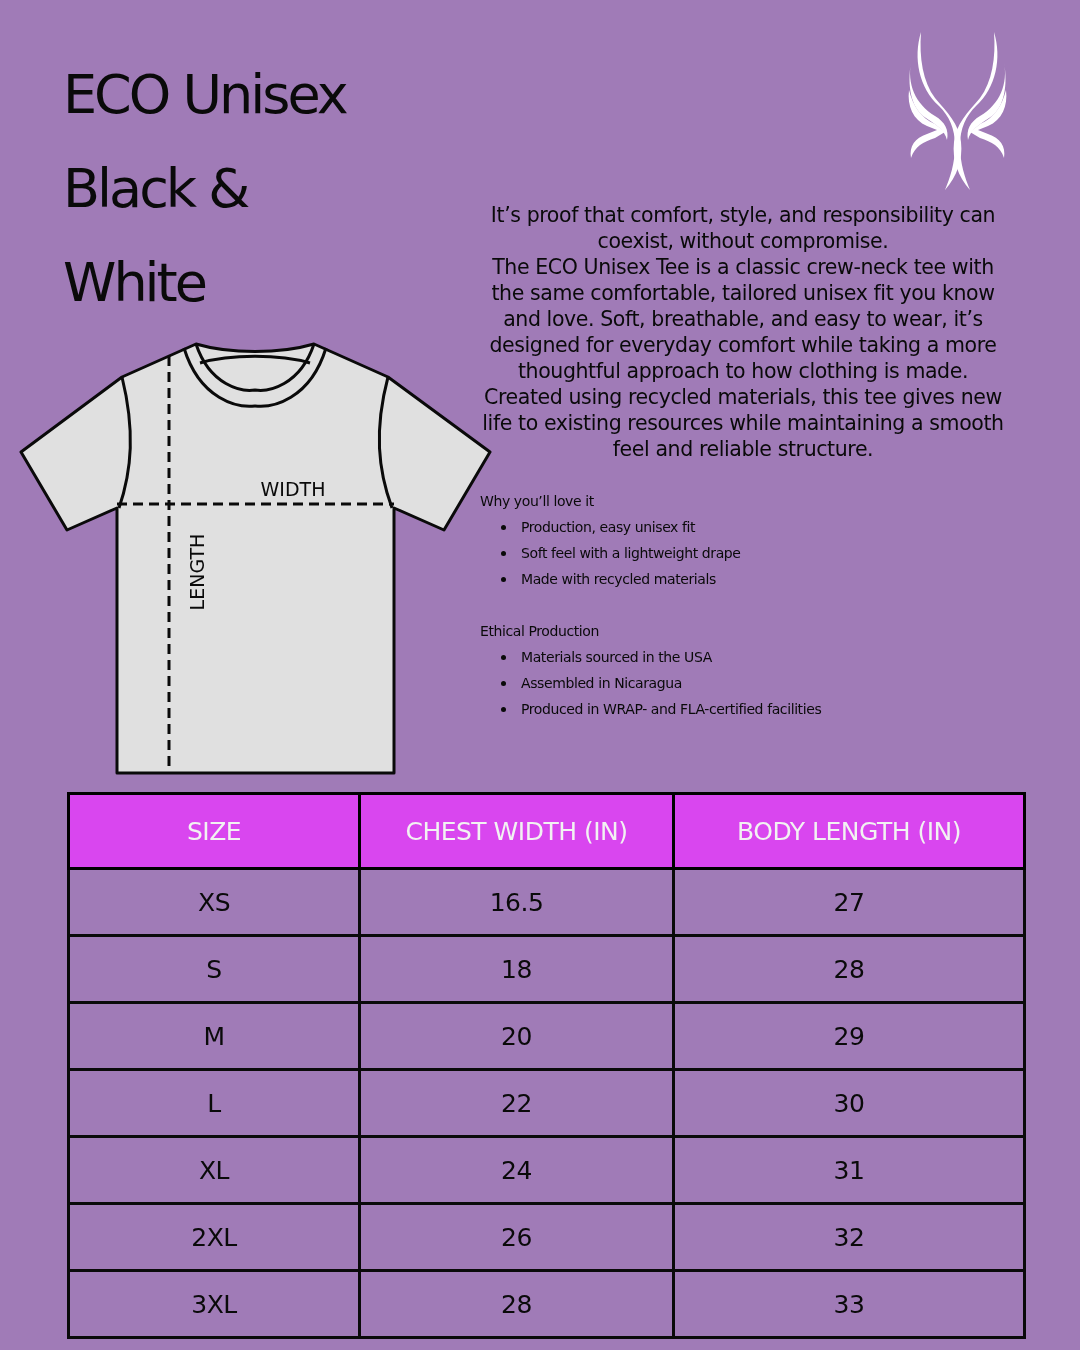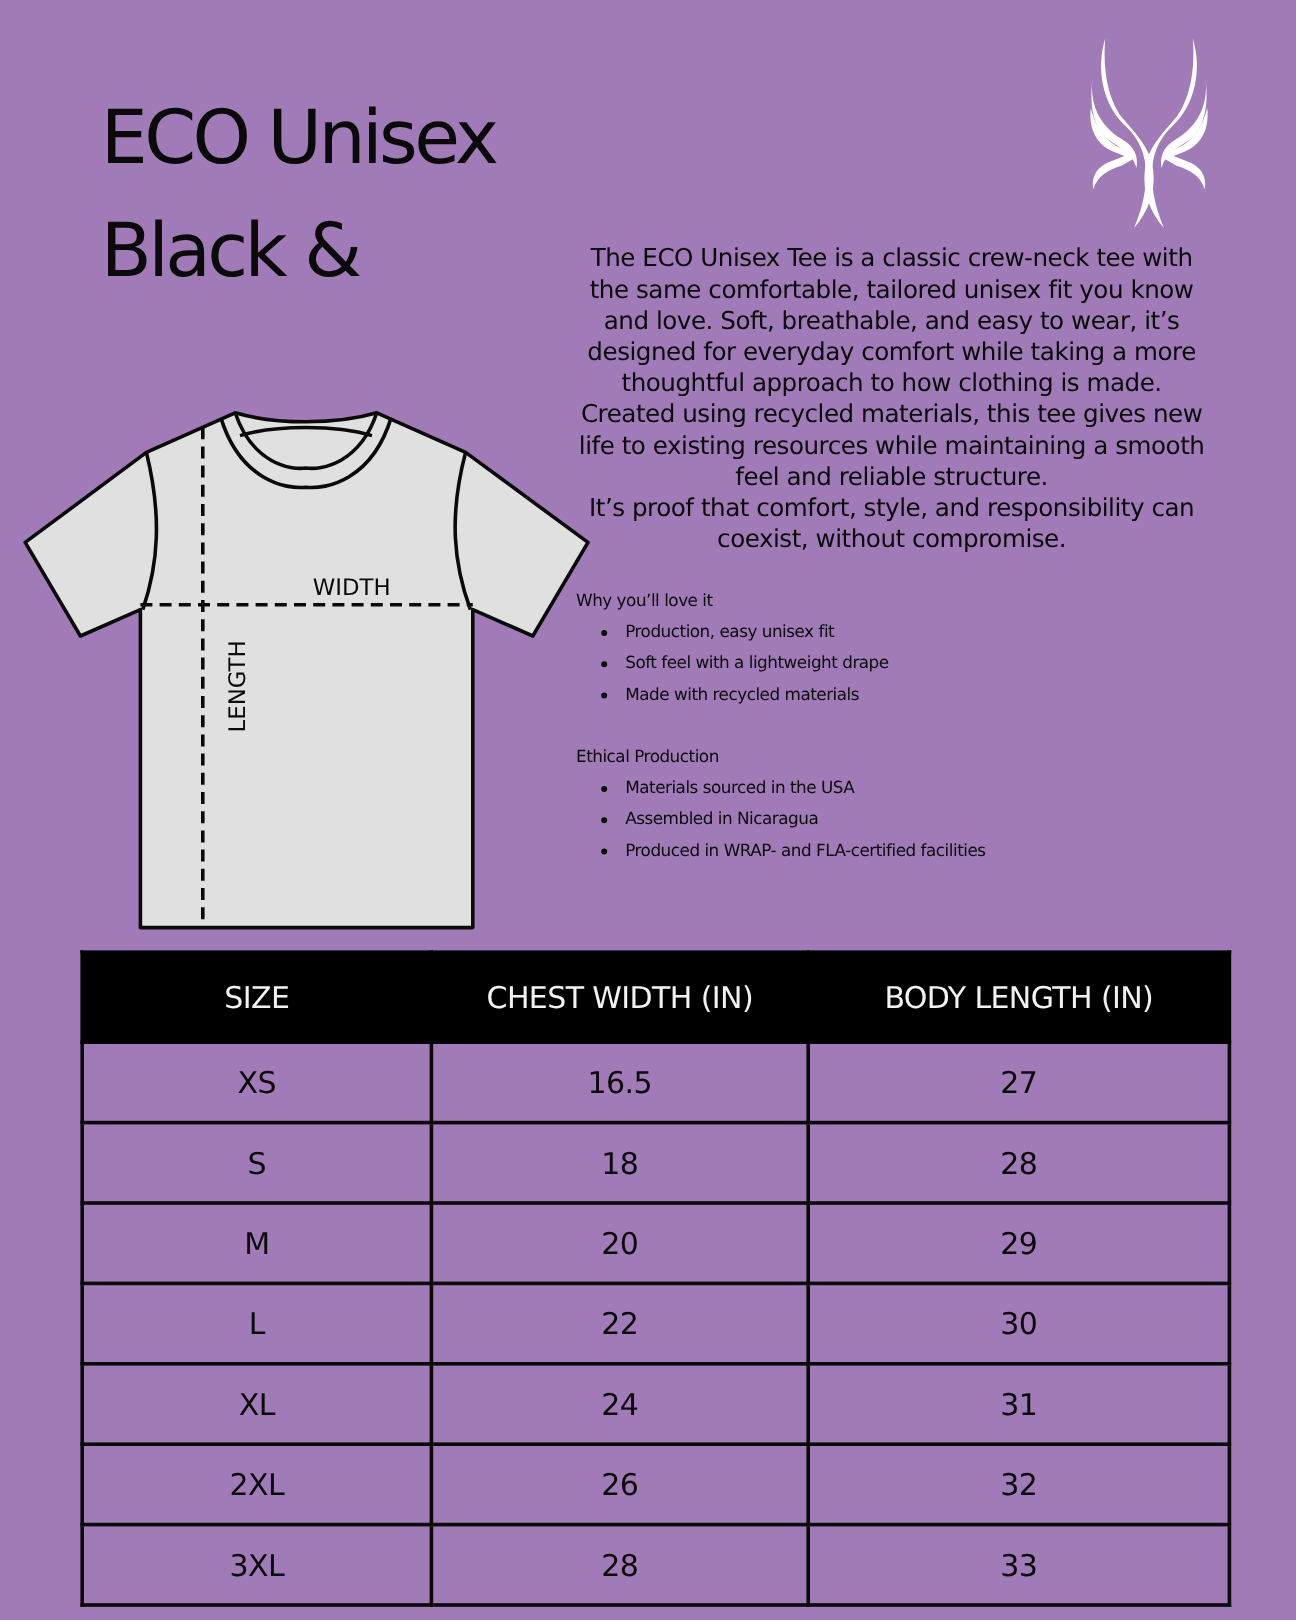--- a/index.html
+++ b/index.html
@@ -5,28 +5,27 @@
   * { box-sizing: border-box; margin: 0; padding: 0; }
   html, body { width: 1080px; height: 1350px; overflow: hidden; }
   body {
     background: #a07bb7;
     font-family: "DejaVu Sans", sans-serif;
     color: #0a0a0a;
     position: relative;
   }
   .title {
     position: absolute;
-    left: 84px; top: 48px;
+    left: 63px; top: 48px;
     font-family: "DejaVu Sans", sans-serif;
-    font-size: 62px;
+    font-size: 54px;
     line-height: 94px;
     letter-spacing: -3px;
     font-weight: normal;
     color: #0a0a0a;
-    margin-top: 20px;
   }
   .title div { white-space: nowrap; }
   .logo { position: absolute; left: 905px; top: 28px; width: 105px; height: 165px; }
   .desc {
     position: absolute;
     left: 476px; top: 202px;
     width: 534px;
     text-align: center;
     font-size: 20.5px;
     line-height: 26px;
@@ -54,21 +53,21 @@
   }
   .shirt { position: absolute; left: 10px; top: 330px; width: 490px; height: 450px; }
   .size-table {
     position: absolute;
     left: 67px; top: 792px;
     width: 956px;
     border-collapse: collapse;
     table-layout: fixed;
   }
   .size-table th {
-    background: #000000;
+    background: #d946ef;
     color: #f2f2f2;
     font-weight: normal;
     font-size: 25px;
     height: 75px;
     letter-spacing: -0.5px;
     border: 3px solid #000;
   }
   .size-table td {
     height: 67px;
     text-align: center;
@@ -81,38 +80,39 @@
   .col-size { width: 291px; }
   .col-chest { width: 314px; }
   .col-length { width: 351px; }
 </style>
 </head>
 <body>
 
 <div class="title">
   <div>ECO Unisex</div>
   <div>Black &amp;</div>
+  <div>White</div>
 </div>
 
 <svg class="logo" viewBox="0 0 105 165">
   <g fill="#ffffff">
 
     <path d="M16 4 C 8 30, 14 60, 34 78 C 44 88, 50 100, 50 118 C 50 135, 45 150, 40 162 C 52 148, 58 132, 56 114 C 54 96, 42 84, 30 70 C 18 54, 14 30, 16 4 Z"></path>
     <path d="M6 34 C 2 56, 10 76, 30 88 C 40 94, 44 102, 42 112 C 40 102, 30 96, 18 88 C 6 78, 2 58, 6 34 Z"></path>
     <path d="M4 62 C 2 78, 8 92, 22 98 L 32 102 L 22 106 C 10 110, 4 118, 6 130 C 10 118, 18 114, 30 110 L 40 104 L 30 96 C 16 90, 8 78, 4 62 Z"></path>
 
     <path d="M89 4 C 97 30, 91 60, 71 78 C 61 88, 55 100, 55 118 C 55 135, 60 150, 65 162 C 53 148, 47 132, 49 114 C 51 96, 63 84, 75 70 C 87 54, 91 30, 89 4 Z"></path>
     <path d="M99 34 C 103 56, 95 76, 75 88 C 65 94, 61 102, 63 112 C 65 102, 75 96, 87 88 C 99 78, 103 58, 99 34 Z"></path>
     <path d="M101 62 C 103 78, 97 92, 83 98 L 73 102 L 83 106 C 95 110, 101 118, 99 130 C 95 118, 87 114, 75 110 L 65 104 L 75 96 C 89 90, 97 78, 101 62 Z"></path>
   </g>
 </svg>
 
 <div class="desc">
+  <p>It’s proof that comfort, style, and responsibility can coexist, without compromise.</p>
   <p>The ECO Unisex Tee is a classic crew-neck tee with the same comfortable, tailored unisex fit you know and love. Soft, breathable, and easy to wear, it’s designed for everyday comfort while taking a more thoughtful approach to how clothing is made. Created using recycled materials, this tee gives new life to existing resources while maintaining a smooth feel and reliable structure.</p>
-  <p>It’s proof that comfort, style, and responsibility can coexist, without compromise.</p>
 </div>
 
 <div class="features">
   <p class="heading">Why you’ll love it</p>
   <ul>
     <li>Production, easy unisex fit</li>
     <li>Soft feel with a lightweight drape</li>
     <li>Made with recycled materials</li>
   </ul>
   <p class="heading">Ethical Production</p>

